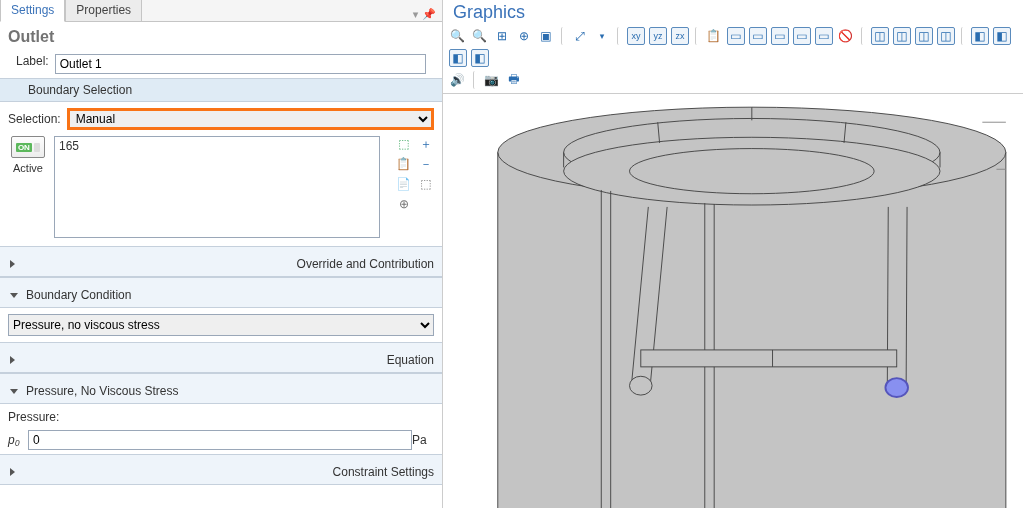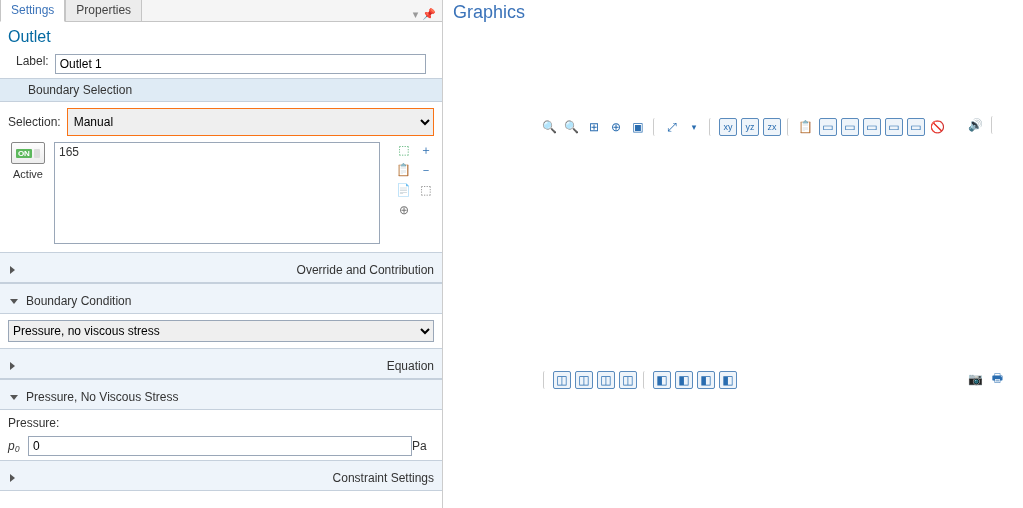--- a/index.html
+++ b/index.html
@@ -6,30 +6,30 @@
 body { width: 1023px; height: 508px; display: flex; background: #fff; font-size: 12px; color: #333; overflow: hidden; }
 
 
 .left { width: 443px; height: 100%; border-right: 1px solid #ccc; display: flex; flex-direction: column; }
 .tabs { display: flex; align-items: flex-end; height: 22px; background: #f5f5f5; border-bottom: 1px solid #c5c5c5; position: relative; justify-content: center; }
 .tab { padding: 3px 10px 4px; font-size: 12px; cursor: pointer; border: 1px solid transparent; border-bottom: none; }
 .tab.active { color: #3b73b9; background: #fff; border: 1px solid #c5c5c5; border-bottom: 1px solid #fff; position: relative; z-index: 1; margin-bottom: -1px; }
 .tab.inactive { background: #ececec; color: #444; border: 1px solid #c5c5c5; border-bottom: none; margin-bottom: 0; }
 .tabs .dock { margin-left: auto; padding: 0 6px; color: #999; font-size: 11px; display: flex; gap: 4px; }
 
-.title { color: #0369a1; font-size: 16px; font-weight: 400; padding: 6px 8px 4px; }
+.title { color: #737373; font-size: 16px; font-weight: 700; padding: 6px 8px 4px; }
 
 .row { display: flex; align-items: flex-start; padding: 4px 16px; gap: 6px; }
 .row label { font-size: 12px; color: #333; }
 .row input[type=text] { flex: 1; height: 20px; padding: 1px 4px; border: 1px solid #9aa7b8; font-size: 12px; }
 
 .section-header { background: #dfebf5; padding: 4px 8px 4px 28px; font-size: 12px; color: #333; border-top: 1px solid #c5d0dc; border-bottom: 1px solid #c5d0dc; }
 
 .sel-row { display: flex; align-items: center; padding: 6px 8px; gap: 6px; }
-.sel-row select { flex: 1; height: 28px; border: 1px solid #f97316; font-size: 12px; padding: 0 2px; }
+.sel-row select { flex: 1; height: 22px; border: 3px solid #f97316; font-size: 12px; padding: 0 2px; }
 
 .list-area { display: flex; gap: 6px; padding: 0 8px 8px; }
 .active-col { display: flex; flex-direction: column; align-items: center; width: 40px; gap: 4px; }
 .active-btn { width: 34px; height: 22px; border: 1px solid #888; border-radius: 2px; background: linear-gradient(#fdfdfd,#ededed); display: flex; align-items: center; justify-content: center; gap: 2px; font-size: 8px; font-weight: bold; cursor: pointer; }
 .active-btn .on { background: #5cb85c; color: #fff; padding: 0 2px; border-radius: 1px; }
 .active-btn .off { background: #ddd; color: #666; padding: 0 2px; border-radius: 1px; }
 .active-label { font-size: 11px; }
 .sel-list { flex: 1; height: 102px; border: 1px solid #9aa7b8; padding: 2px 4px; font-size: 12px; background: #fff; }
 .sel-tools { display: flex; flex-direction: column; gap: 4px; width: 48px; }
 .tool-row { display: flex; gap: 6px; justify-content: flex-end; }
@@ -45,21 +45,21 @@
 .tri.down { border-left: 4px solid transparent; border-right: 4px solid transparent; border-top: 5px solid #555; }
 .exp-body { padding: 6px 8px; }
 .exp-body select { width: 100%; height: 22px; border: 1px solid #9aa7b8; font-size: 12px; }
 
 .press-row { display: flex; align-items: center; padding: 4px 8px; gap: 0; }
 .press-row .sym { font-style: italic; width: 20px; }
 .press-row input { flex: 1; height: 20px; border: 1px solid #9aa7b8; padding: 1px 4px; font-size: 12px; }
 .press-row .unit { width: 22px; text-align: left; }
 
 
-.right { flex: 1; height: 100%; display: flex; flex-direction: row; position: relative; }
+.right { flex: 1; height: 100%; display: flex; flex-direction: column; position: relative; }
 .gtitle { color: #3b73b9; font-size: 18px; font-weight: 400; padding: 2px 10px; }
 .toolbar { display: flex; flex-wrap: wrap; gap: 4px; padding: 2px 6px 4px; align-items: center; }
 .tb { width: 18px; height: 18px; display: flex; align-items: center; justify-content: center; font-size: 12px; color: #2a6db0; cursor: pointer; border-radius: 2px; }
 .tb.box { border: 1px solid #5a8bbd; background: #eef4fa; }
 .tb.sep { width: 4px; border-left: 1px solid #ccc; margin: 0 2px; cursor: default; }
 .canvas { flex: 1; border-top: 1px solid #ccc; position: relative; overflow: hidden; }
 .canvas svg { width: 100%; height: 100%; display: block; }
 </style>
 </head>
 <body>

